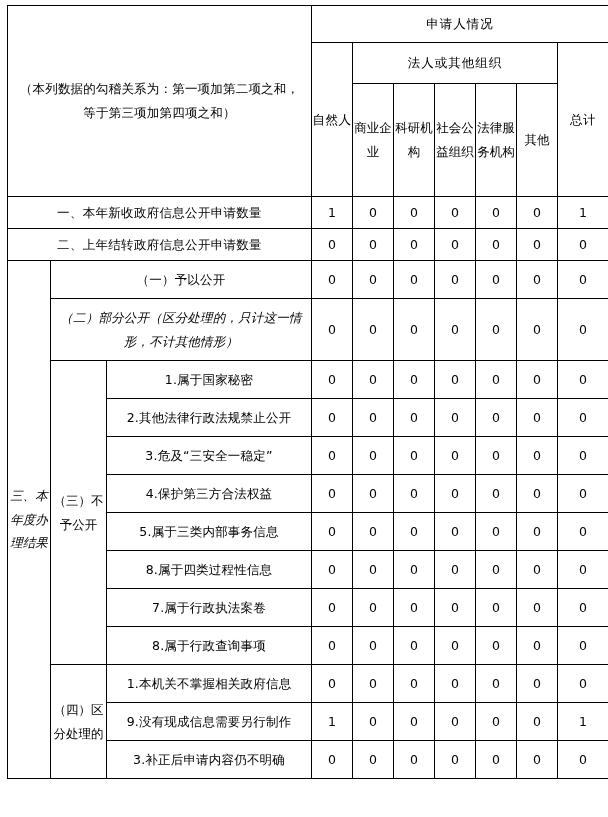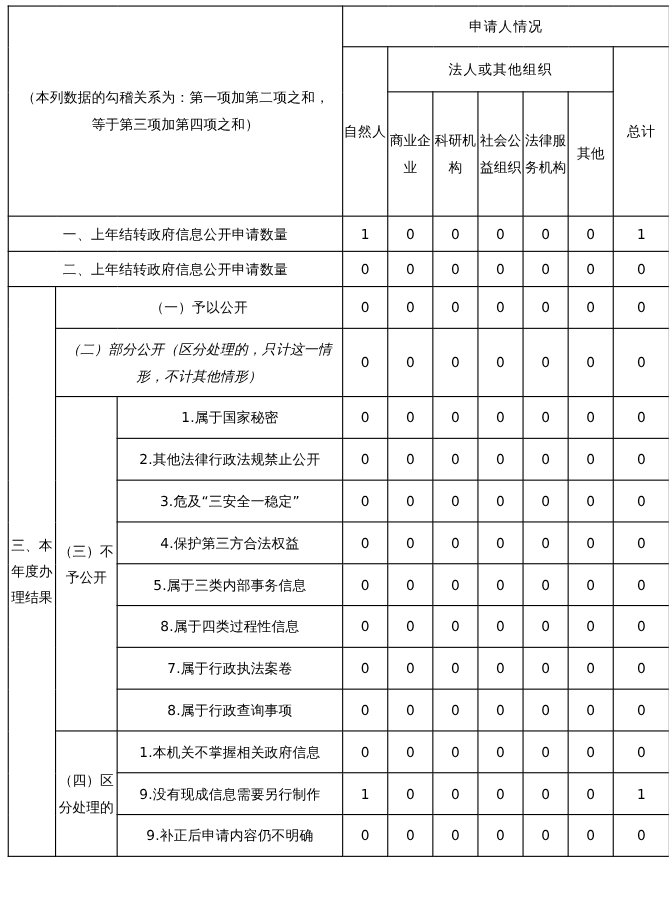--- a/index.html
+++ b/index.html
@@ -82,20 +82,21 @@
     text-align: left;
     padding: 0 10px;
     font-size: 12.5px;
     letter-spacing: 0.3px;
   }
   td.lbl-stack {
     font-size: 12.5px;
     line-height: 2.1;
     padding: 0 3px;
     word-break: break-all;
+    font-style: italic;
   }
   td.lbl-sub {
     text-align: left;
     padding: 0 12px;
     font-size: 12.5px;
     letter-spacing: 0.2px;
   }
   td.lbl-sub2 {
     text-align: left;
     padding: 0 14px;
@@ -160,21 +161,21 @@
 
       <tr class="r-hdr3">
         <td class="hdr-wrap">商业企业</td>
         <td class="hdr-wrap">科研机构</td>
         <td class="hdr-wrap">社会公益组织</td>
         <td class="hdr-wrap">法律服务机构</td>
         <td class="hdr-wrap">其他</td>
       </tr>
 
       <tr class="r-major">
-        <td class="lbl-major" colspan="3">一、上年结转政府信息公开申请数量</td>
+        <td class="lbl-major" colspan="3">一、本年新收政府信息公开申请数量</td>
         <td class="num">1</td>
         <td class="num">0</td>
         <td class="num">0</td>
         <td class="num">0</td>
         <td class="num">0</td>
         <td class="num">0</td>
         <td class="num">1</td>
       </tr>
 
       <tr class="r-major">
@@ -317,21 +318,21 @@
         <td class="num">1</td>
         <td class="num">0</td>
         <td class="num">0</td>
         <td class="num">0</td>
         <td class="num">0</td>
         <td class="num">0</td>
         <td class="num">1</td>
       </tr>
 
       <tr class="r-single">
-        <td class="lbl-sub">9.补正后申请内容仍不明确</td>
+        <td class="lbl-sub">3.补正后申请内容仍不明确</td>
         <td class="num">0</td>
         <td class="num">0</td>
         <td class="num">0</td>
         <td class="num">0</td>
         <td class="num">0</td>
         <td class="num">0</td>
         <td class="num">0</td>
       </tr>
 
     </tbody>

